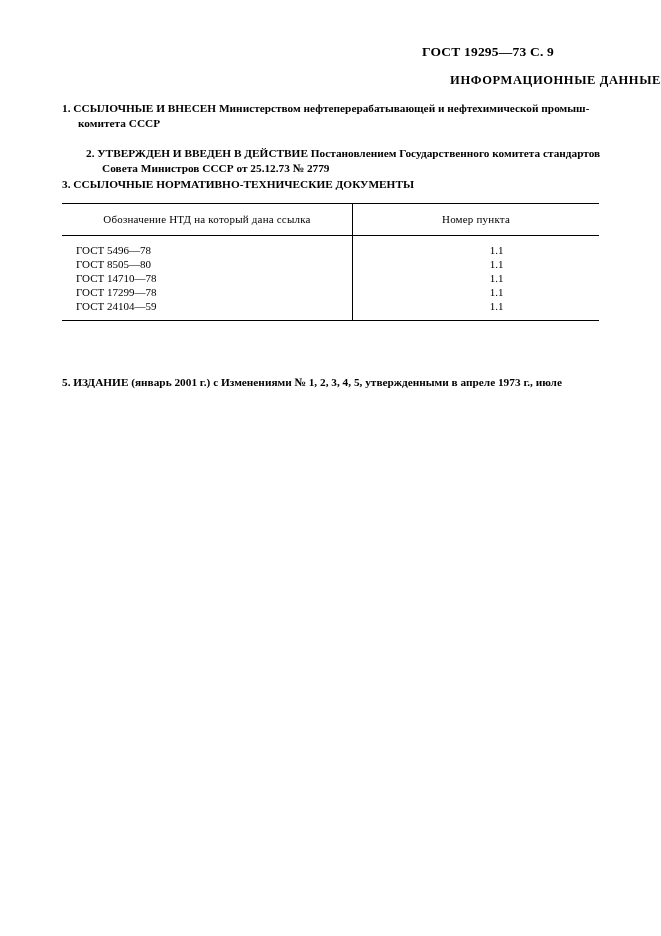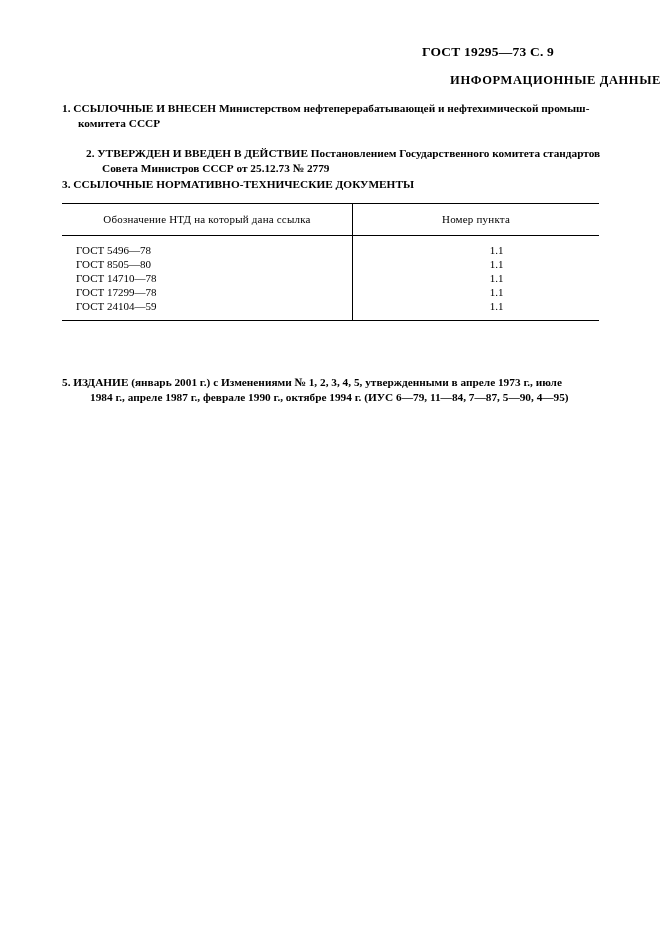--- a/index.html
+++ b/index.html
@@ -176,16 +176,15 @@
           <td class="c2">1.1</td>
         </tr>
       </tbody>
     </table>
   </div>
 
 
   <div class="item" id="item5">
     <span class="num">5.</span>
     <span>ИЗДАНИЕ (январь 2001 г.) с Изменениями № 1, 2, 3, 4, 5, утвержденными в апреле 1973 г., июле</span>
-    <span class="indent2">1984 г., апреле 1987 г., феврале 1990 г., октябре 1994 г. (ИУС 6—79, 11—84, 7—87, 5—90, 4—95)</span>
   </div>
 
 </div>
 
 </body></html>

